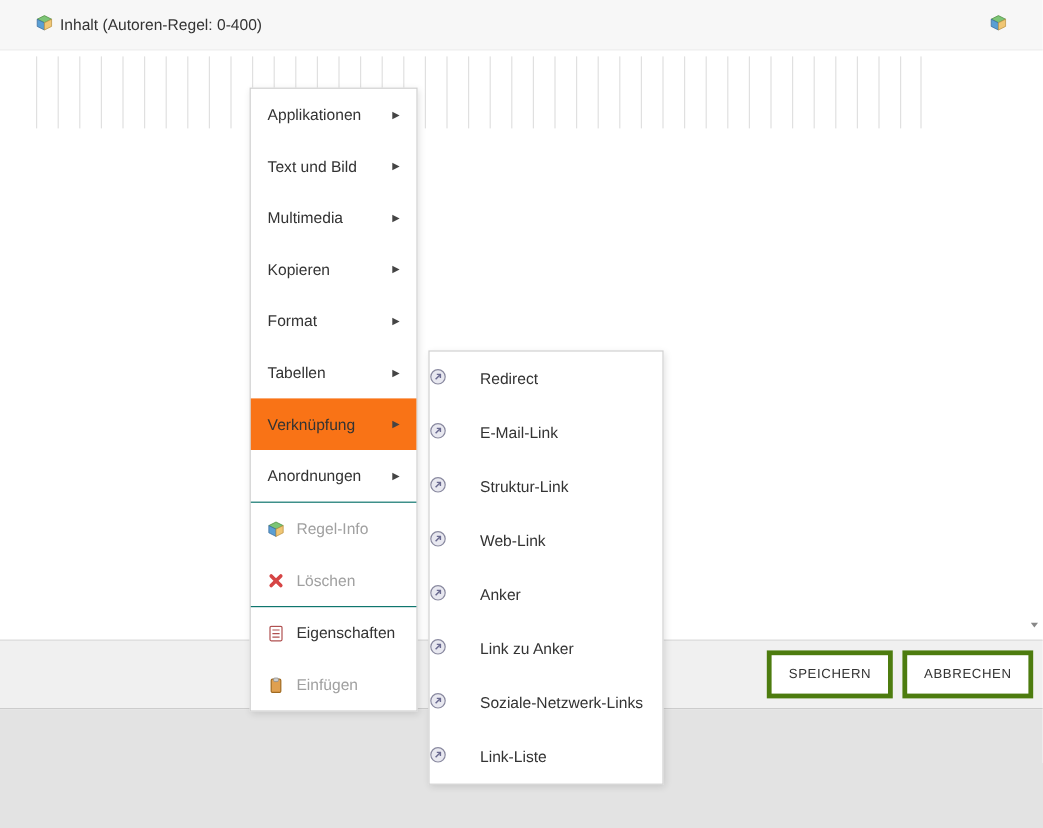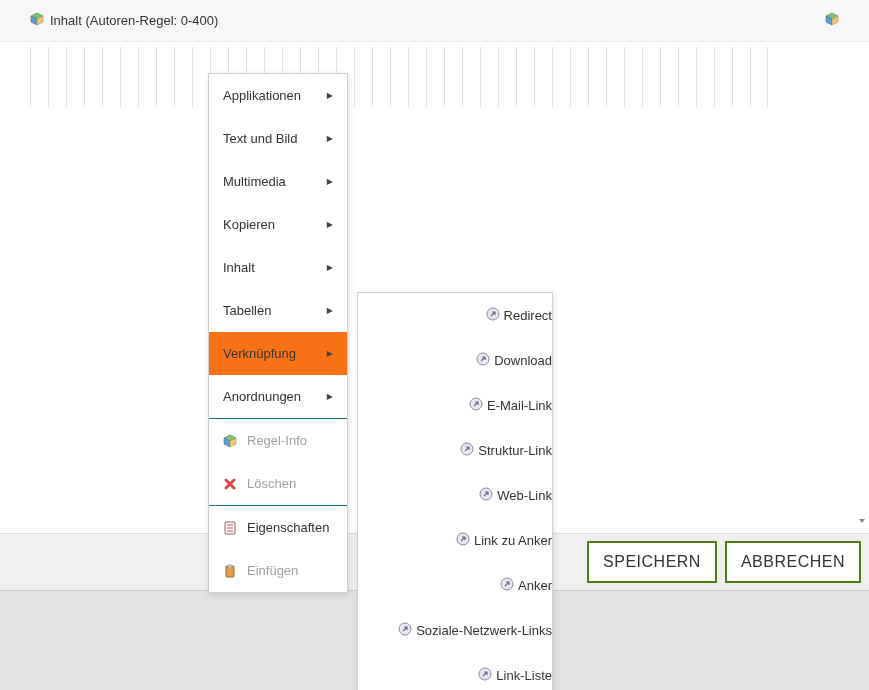--- a/index.html
+++ b/index.html
@@ -68,23 +68,23 @@
     .bottom-area {
       position: absolute;
       top: 591px;
       left: 0;
       right: 0;
       bottom: 0;
       background: #e3e3e3;
     }
     .btn {
       background: #fff;
-      border: 2px solid #4d7c0f;
+      border: 4px solid #4d7c0f;
       padding: 10px 14px;
-      font-size: 16px;
+      font-size: 11px;
       letter-spacing: 0.5px;
       color: #333;
       cursor: pointer;
       font-family: inherit;
     }
     .scrollbar-indicator {
       position: absolute;
       right: 0;
       top: 510px;
       width: 14px;
@@ -137,22 +137,22 @@
       position: absolute;
       top: 292px;
       left: 357px;
       width: 196px;
       background: #fff;
       border: 1px solid #d0d0d0;
       box-shadow: 1px 2px 6px rgba(0,0,0,0.12);
       z-index: 101;
     }
     .submenu .menu-item {
-      justify-content: flex-end;
-      gap: 4px;
+      justify-content: flex-start;
+      gap: 28px;
       padding: 14px 0;
     }
     .link-icon {
       display: inline-block;
       vertical-align: middle;
     }
     .small-icon {
       display: inline-block;
       width: 14px;
       height: 14px;
@@ -261,21 +261,21 @@
     <span class="chevron">▶</span>
   </div>
   <div class="menu-item">
     <span class="left">
         <span>Kopieren</span>
       </span>
     <span class="chevron">▶</span>
   </div>
   <div class="menu-item">
     <span class="left">
-        <span>Inhalt</span>
+        <span>Format</span>
       </span>
     <span class="chevron">▶</span>
   </div>
   <div class="menu-item">
     <span class="left">
         <span>Tabellen</span>
       </span>
     <span class="chevron">▶</span>
   </div>
   <div class="menu-item highlighted">
@@ -349,29 +349,20 @@
     </span>
     <span>Redirect</span>
   </div>
   <div class="menu-item">
     <span class="link-icon">
       <svg width="14" height="14" viewBox="0 0 14 14">
           <circle cx="7" cy="7" r="6" fill="#e8e8f0" stroke="#8a8aa0" stroke-width="1"></circle>
           <path d="M5 9 L9 5 M6 5 H9 V8" stroke="#6a6a90" stroke-width="1.2" fill="none"></path>
         </svg>
     </span>
-    <span>Download</span>
-  </div>
-  <div class="menu-item">
-    <span class="link-icon">
-      <svg width="14" height="14" viewBox="0 0 14 14">
-          <circle cx="7" cy="7" r="6" fill="#e8e8f0" stroke="#8a8aa0" stroke-width="1"></circle>
-          <path d="M5 9 L9 5 M6 5 H9 V8" stroke="#6a6a90" stroke-width="1.2" fill="none"></path>
-        </svg>
-    </span>
     <span>E-Mail-Link</span>
   </div>
   <div class="menu-item">
     <span class="link-icon">
       <svg width="14" height="14" viewBox="0 0 14 14">
           <circle cx="7" cy="7" r="6" fill="#e8e8f0" stroke="#8a8aa0" stroke-width="1"></circle>
           <path d="M5 9 L9 5 M6 5 H9 V8" stroke="#6a6a90" stroke-width="1.2" fill="none"></path>
         </svg>
     </span>
     <span>Struktur-Link</span>
@@ -385,38 +376,38 @@
     </span>
     <span>Web-Link</span>
   </div>
   <div class="menu-item">
     <span class="link-icon">
       <svg width="14" height="14" viewBox="0 0 14 14">
           <circle cx="7" cy="7" r="6" fill="#e8e8f0" stroke="#8a8aa0" stroke-width="1"></circle>
           <path d="M5 9 L9 5 M6 5 H9 V8" stroke="#6a6a90" stroke-width="1.2" fill="none"></path>
         </svg>
     </span>
+    <span>Anker</span>
+  </div>
+  <div class="menu-item">
+    <span class="link-icon">
+      <svg width="14" height="14" viewBox="0 0 14 14">
+          <circle cx="7" cy="7" r="6" fill="#e8e8f0" stroke="#8a8aa0" stroke-width="1"></circle>
+          <path d="M5 9 L9 5 M6 5 H9 V8" stroke="#6a6a90" stroke-width="1.2" fill="none"></path>
+        </svg>
+    </span>
     <span>Link zu Anker</span>
   </div>
   <div class="menu-item">
     <span class="link-icon">
       <svg width="14" height="14" viewBox="0 0 14 14">
           <circle cx="7" cy="7" r="6" fill="#e8e8f0" stroke="#8a8aa0" stroke-width="1"></circle>
           <path d="M5 9 L9 5 M6 5 H9 V8" stroke="#6a6a90" stroke-width="1.2" fill="none"></path>
         </svg>
     </span>
-    <span>Anker</span>
-  </div>
-  <div class="menu-item">
-    <span class="link-icon">
-      <svg width="14" height="14" viewBox="0 0 14 14">
-          <circle cx="7" cy="7" r="6" fill="#e8e8f0" stroke="#8a8aa0" stroke-width="1"></circle>
-          <path d="M5 9 L9 5 M6 5 H9 V8" stroke="#6a6a90" stroke-width="1.2" fill="none"></path>
-        </svg>
-    </span>
     <span>Soziale-Netzwerk-Links</span>
   </div>
   <div class="menu-item">
     <span class="link-icon">
       <svg width="14" height="14" viewBox="0 0 14 14">
           <circle cx="7" cy="7" r="6" fill="#e8e8f0" stroke="#8a8aa0" stroke-width="1"></circle>
           <path d="M5 9 L9 5 M6 5 H9 V8" stroke="#6a6a90" stroke-width="1.2" fill="none"></path>
         </svg>
     </span>
     <span>Link-Liste</span>

